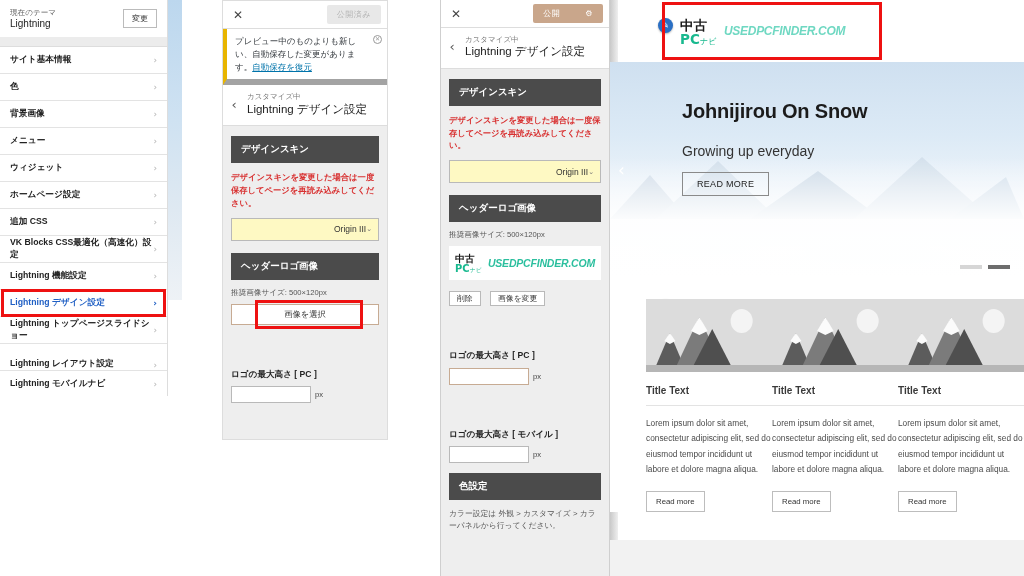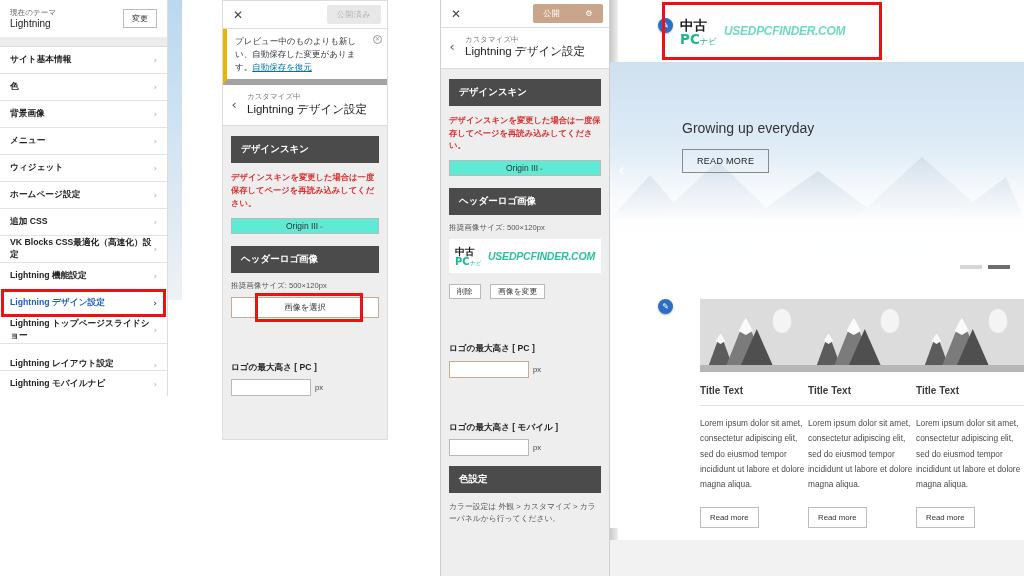--- a/index.html
+++ b/index.html
@@ -54,22 +54,22 @@
   .sh-small { font-size: 7.5px; color: #777; }
   .sh-title { font-size: 11.5px; color: #222; }
 
   .pbody { padding: 10px 8px; }
   .blk-title {
     background: #4b4b4b; color: #fff; font-size: 9.5px; font-weight: bold;
     padding: 7px 10px; margin-bottom: 8px;
   }
   .warn-red { color: #d83131; font-size: 8.3px; line-height: 1.55; font-weight: bold; margin-bottom: 8px; }
   .selectbox {
-    background: #5eead4; border: 1px solid #b9b9b9; height: 16px; font-size: 8.5px;
-    display: flex; align-items: center; justify-content: center;
+    background: #fef9c3; border: 1px solid #b9b9b9; height: 23px; font-size: 8.5px;
+    display: flex; align-items: center; justify-content: flex-end;
     padding: 0 6px; color: #333; margin-bottom: 12px;
   }
   .sel-chev { color: #777; font-size: 7px; font-family:"DejaVu Sans",sans-serif; }
   .hint { font-size: 7.6px; color: #555; margin-bottom: 6px; }
   .fieldlabel { font-size: 8.6px; font-weight: bold; color: #222; margin-bottom: 4px; }
   .txtinput {
     background: #fff; border: 1px solid #c7ab93; height: 17px; width: 80px;
     display:inline-block; vertical-align: middle;
   }
   .txtinput.plain { border: 1px solid #b9b9b9; }
@@ -140,21 +140,21 @@
   .readmore {
     margin-top:13px; border:1px solid #8a8a8a; background:transparent;
     font-size:9px; color:#222; padding:6px 14px; display:inline-block; letter-spacing:.3px;
   }
   .hero-arrow { position:absolute; left:8px; top:50%; transform:translateY(-50%);
                 font-size:17px; color:#fff; font-family:"DejaVu Sans",sans-serif; }
   .dots { position:absolute; right:14px; bottom:8px; display:flex; gap:6px; }
   .dot { width:22px; height:4px; background:#d6d6d6; }
   .dot.on { background:#6d6d6d; }
 
-  .cards { display:flex; padding:22px 0 0 90px; background:#fff; }
+  .cards { display:flex; padding:22px 0 0 36px; background:#fff; }
   .card { width:137px; }
   .thumb { width:100%; height:73px; background:#dcdcdc; position:relative; overflow:hidden; }
   .card-title { font-size:10px; font-weight:bold; color:#3a3a3a; margin-top:13px; }
   .card-rule { border-bottom:1px solid #e3e3e3; margin:9px 0 10px; }
   .card-text { font-size:8.3px; color:#4a4a4a; line-height:1.85; }
   .card-btn { margin-top:14px; border:1px solid #bdbdbd; background:#fff;
               font-size:7.8px; color:#333; padding:5px 9px; display:inline-block; }
   .prev-footer { position:absolute; left:0; right:0; bottom:0; height:36px; background:#f2f2f2; }
   .prev-sidebarstrip { position:absolute; left:0; top:0; width:8px; height:100%;
                        background:linear-gradient(90deg,#c9c9c9,#efefef); }
@@ -378,20 +378,21 @@
       <svg class="peaks" viewBox="0 0 414 70" preserveAspectRatio="none">
         <polygon points="0,70 40,26 78,70" fill="#b9cadb"></polygon>
         <polygon points="46,70 108,12 168,70" fill="#c3d3e2"></polygon>
         <polygon points="140,70 208,22 272,70" fill="#b4c7d9"></polygon>
         <polygon points="244,70 312,8 382,70" fill="#c7d6e4"></polygon>
         <polygon points="340,70 396,28 414,70" fill="#bccfe0"></polygon>
       </svg>
       <div class="ridge"></div>
       <div class="hero-arrow">‹</div>
       <div class="hero-text">
+        <div class="hero-h1">Johnijirou On Snow</div>
         <div class="hero-sub">Growing up everyday</div>
         <div class="readmore">READ MORE</div>
       </div>
       <div class="dots">
         <div class="dot"></div>
         <div class="dot on"></div>
       </div>
     </div>
 
     <div style="position:relative;">

